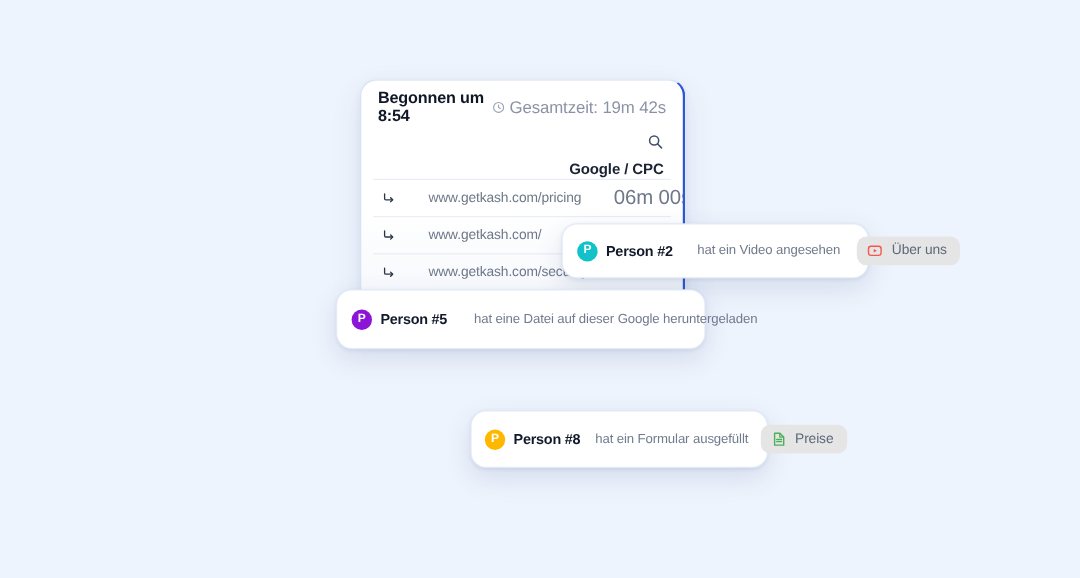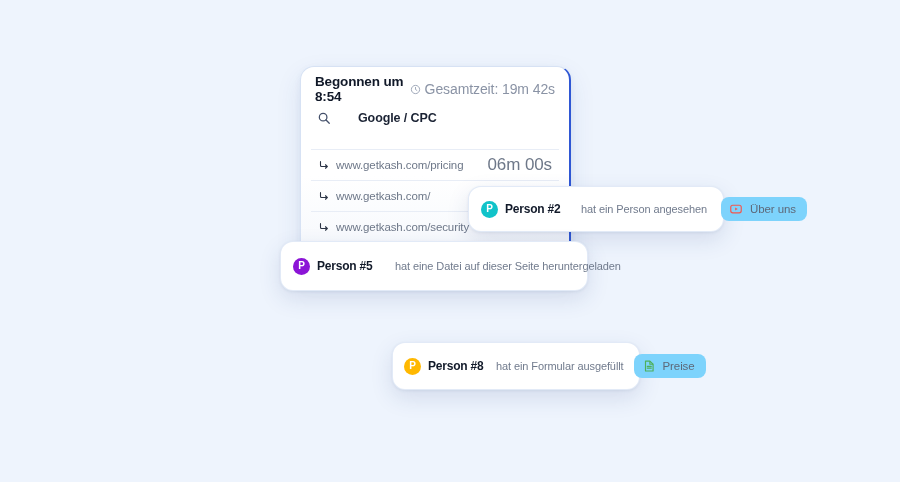--- a/index.html
+++ b/index.html
@@ -70,23 +70,24 @@
     height: 11px;
     flex: 0 0 auto;
     display: block;
   }
 
   
   .search-row {
     height: 38px;
     margin: 0 10px;
     display: flex;
-    align-items: flex-start;
-    gap: 27px;
+    align-items: flex-end;
+    gap: 9px;
     padding: 0 6px;
+    flex-direction: column;
   }
 
   .search-icon {
     width: 14px;
     height: 14px;
     flex: 0 0 auto;
     display: block;
     color: #44506a;
   }
 
@@ -99,21 +100,21 @@
 
   
   .url-list {
     padding: 0 10px;
   }
 
   .url-row {
     height: 31px;
     display: flex;
     align-items: center;
-    gap: 6px;
+    gap: 27px;
     padding: 0 7px;
     border-top: 1px solid #e8edf6;
   }
 
   .url-row .corner-icon {
     width: 12px;
     height: 12px;
     flex: 0 0 auto;
     display: block;
     color: #2b3445;
@@ -184,21 +185,21 @@
     color: #717b8d;
     line-height: 1.32;
     letter-spacing: -0.1px;
     flex: 0 0 auto;
   }
 
   .event-chip {
     display: flex;
     align-items: center;
     gap: 7px;
-    background: #7dd3fc;
+    background: #e5e5e5;
     border-radius: 8px;
     padding: 5px 11px 5px 8px;
     flex: 0 0 auto;
   }
 
   .chip-label {
     font-size: 11.5px;
     color: #5d6879;
     letter-spacing: -0.1px;
     white-space: nowrap;
@@ -317,36 +318,36 @@
       </div>
 
     </div>
   </div>
 
   <div class="event-card" id="card-person2">
     <div class="event-person">
       <span class="person-badge" style="background: rgb(17, 195, 201);">P</span>
       <span class="person-name">Person #2</span>
     </div>
-    <div class="event-action">hat ein Person angesehen</div>
+    <div class="event-action">hat ein Video angesehen</div>
     <div class="event-chip">
       <svg class="chip-icon" viewBox="0 0 24 24" fill="none" stroke="#f4574d" stroke-width="2">
         <rect x="3" y="5.5" width="18" height="13" rx="3.5"></rect>
         <path d="M10.5 9.5 15 12l-4.5 2.5z" fill="#f4574d" stroke="none"></path>
       </svg>
       <span class="chip-label">Über uns</span>
     </div>
   </div>
 
   <div class="event-card" id="card-person1">
     <div class="event-person">
       <span class="person-badge" style="background: rgb(139, 20, 214);">P</span>
       <span class="person-name">Person #5</span>
     </div>
-    <div class="event-action">hat eine Datei auf dieser Seite heruntergeladen</div>
+    <div class="event-action">hat eine Datei auf dieser Google heruntergeladen</div>
   </div>
 
   <div class="event-card" id="card-person3">
     <div class="event-person">
       <span class="person-badge" style="background: rgb(255, 184, 0);">P</span>
       <span class="person-name">Person #8</span>
     </div>
     <div class="event-action">hat ein Formular ausgefüllt</div>
     <div class="event-chip">
       <svg class="chip-icon" viewBox="0 0 24 24" fill="none" stroke="#4eb05a" stroke-width="2">

